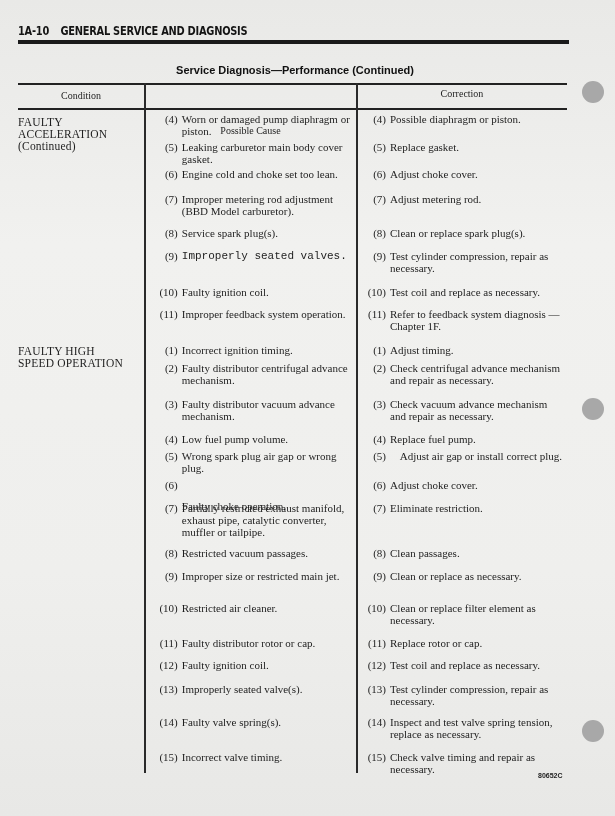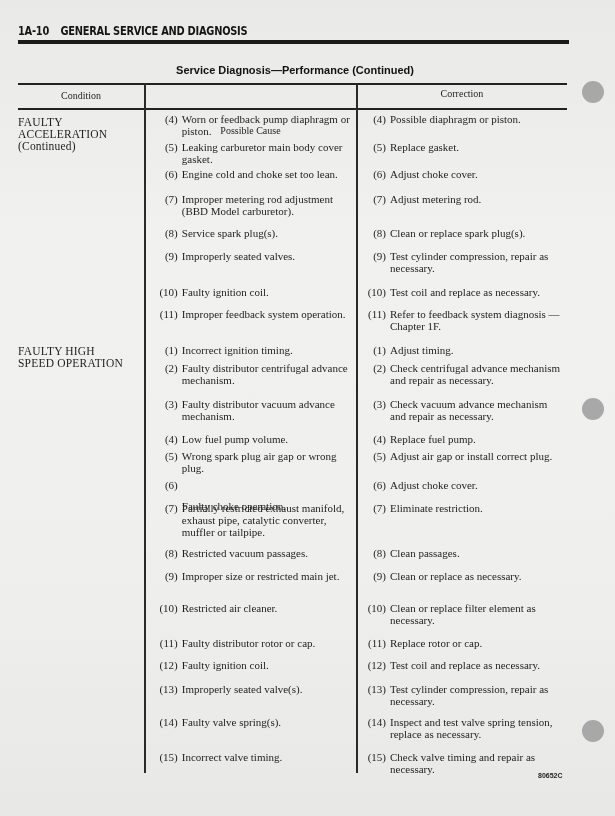--- a/index.html
+++ b/index.html
@@ -61,21 +61,21 @@
 
   <div class="cond" style="top:116px;white-space:pre-line;">FAULTY
 ACCELERATION
 (Continued)</div>
   <div class="cond" style="top:345px;white-space:pre-line;">FAULTY HIGH
 SPEED OPERATION</div>
 
   <div id="rows">
       <div class="item cause" style="top: 113px;">
         <span class="n">(4)</span>
-        <span class="t" style="width: 176px;">Worn or feedback pump diaphragm or piston.</span>
+        <span class="t" style="width: 176px;">Worn or damaged pump diaphragm or piston.</span>
       </div>
       <div class="item corr" style="top: 113px;">
         <span class="n">(4)</span>
         <span class="t" style="width: 172px;">Possible diaphragm or piston.</span>
       </div>
       <div class="item cause" style="top: 141px;">
         <span class="n">(5)</span>
         <span class="t" style="width: 176px;">Leaking carburetor main body cover gasket.</span>
       </div>
       <div class="item corr" style="top: 141px;">
@@ -101,21 +101,21 @@
       <div class="item cause" style="top: 227px;">
         <span class="n">(8)</span>
         <span class="t" style="width: 176px;">Service spark plug(s).</span>
       </div>
       <div class="item corr" style="top: 227px;">
         <span class="n">(8)</span>
         <span class="t" style="width: 172px;">Clean or replace spark plug(s).</span>
       </div>
       <div class="item cause" style="top: 250px;">
         <span class="n">(9)</span>
-        <span class="t" style="width: 176px;">Improperly seated valves.</span>
+        <span class="t" style="width: 176px; font-family: Liberation Mono, monospace;">Improperly seated valves.</span>
       </div>
       <div class="item corr" style="top: 250px;">
         <span class="n">(9)</span>
         <span class="t" style="width: 172px;">Test cylinder compression, repair as necessary.</span>
       </div>
       <div class="item cause" style="top: 286px;">
         <span class="n">(10)</span>
         <span class="t" style="width: 176px;">Faulty ignition coil.</span>
       </div>
       <div class="item corr" style="top: 286px;">
@@ -161,21 +161,21 @@
       <div class="item corr" style="top: 433px;">
         <span class="n">(4)</span>
         <span class="t" style="width: 172px;">Replace fuel pump.</span>
       </div>
       <div class="item cause" style="top: 450px;">
         <span class="n">(5)</span>
         <span class="t" style="width: 176px;">Wrong spark plug air gap or wrong plug.</span>
       </div>
       <div class="item corr" style="top: 450px;">
         <span class="n">(5)</span>
-        <span class="t" style="width: 172px;">Adjust air gap or install correct plug.</span>
+        <span class="t" style="width: 172px; text-align: right;">Adjust air gap or install correct plug.</span>
       </div>
       <div class="item cause" style="top: 479px;">
         <span class="n">(6)</span>
         <span class="t" style="width: 176px; margin-top: 21px;">Faulty choke operation.</span>
       </div>
       <div class="item corr" style="top: 479px;">
         <span class="n">(6)</span>
         <span class="t" style="width: 172px;">Adjust choke cover.</span>
       </div>
       <div class="item cause" style="top: 502px;">

